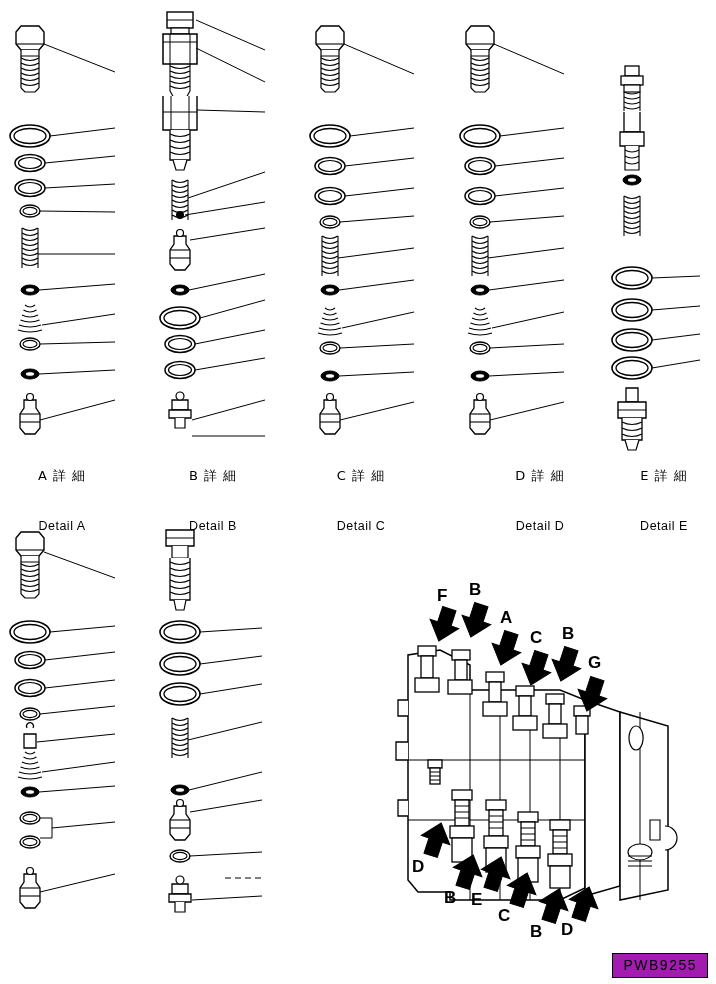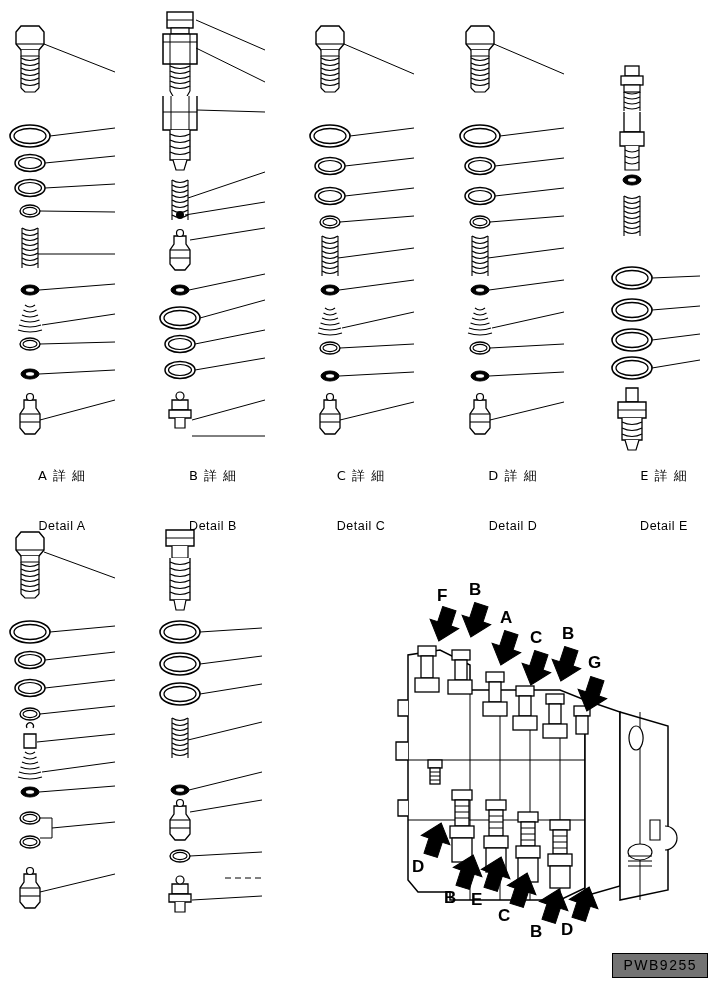--- a/index.html
+++ b/index.html
@@ -51,21 +51,21 @@
   }
   .partnum-box {
     position: absolute;
     right: 8px;
     bottom: 6px;
     border: 1.5px solid #000;
     padding: 3px 10px 4px 10px;
     font-family: "Liberation Sans", sans-serif;
     font-size: 14px;
     letter-spacing: 1.5px;
-    background: #737373;
+    background: #a21caf;
   }
 </style>
 </head>
 <body>
 
 <div id="sheet">
 
   <svg class="diagram" viewBox="0 0 716 984">
     <defs>
       <g id="hexbolt">
@@ -481,21 +481,21 @@
     <div class="cap-en">Detail A</div>
   </div>
   <div class="detail-caption" style="left:151px;width:124px;top:468px;">
     <div class="cap-jp">B 詳 細</div>
     <div class="cap-en">Detail B</div>
   </div>
   <div class="detail-caption" style="left:299px;width:124px;top:468px;">
     <div class="cap-jp">C 詳 細</div>
     <div class="cap-en">Detail C</div>
   </div>
-  <div class="detail-caption" style="left:451px;width:124px;top:468px;">
+  <div class="detail-caption" style="left:478px;width:124px;top:468px;">
     <div class="cap-jp">D 詳 細</div>
     <div class="cap-en">Detail D</div>
   </div>
   <div class="detail-caption" style="left:602px;width:124px;top:468px;">
     <div class="cap-jp">E 詳 細</div>
     <div class="cap-en">Detail E</div>
   </div>
 
   <div class="arrow-letter" style="position:absolute;left:437px;top:586px;">F</div>
   <div class="arrow-letter" style="position:absolute;left:469px;top:580px;">B</div>

